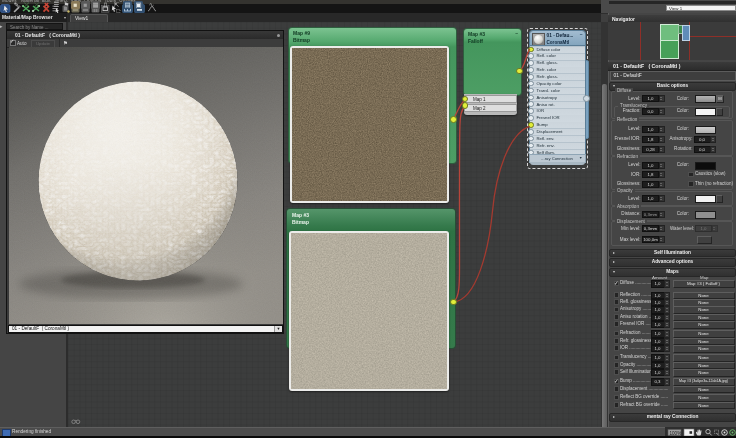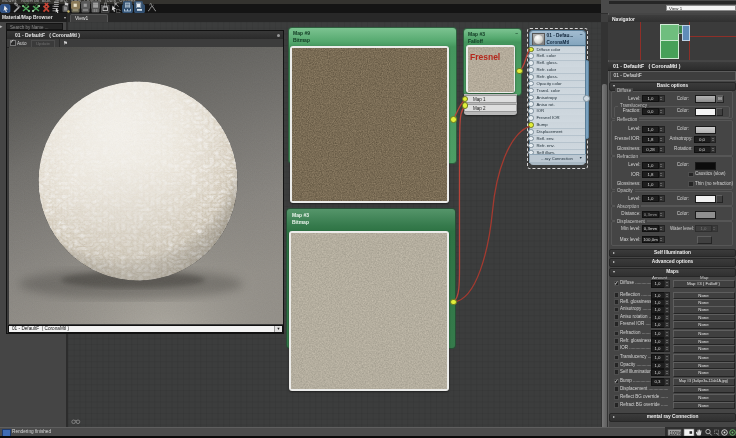--- a/index.html
+++ b/index.html
@@ -142,33 +142,20 @@
       <rect width="156" height="156" fill="#b3ada1"></rect>
       <rect width="156" height="156" filter="url(#linen)"></rect>
     </svg>
   </div>
 
   <div class="abs" style="left:464px;top:29px;width:57px;height:66px;border-radius:3px;
        background:linear-gradient(#7cc391 0%,#55a96f 14%,#44965d 20%,#4d9e64 100%);box-shadow:0 0 0 1px #2e5e3e;">
     <div style="position:absolute;left:4px;top:2px;color:#103822;font-size:5px;font-weight:bold;">Map #3</div>
     <div style="position:absolute;left:4px;top:9px;color:#103822;font-size:5px;font-weight:bold;">Falloff</div>
     <div style="position:absolute;right:3px;top:1px;color:#1c4a2e;font-size:5px;font-weight:bold;">–</div>
-  </div>
-  <div class="abs" style="left:466px;top:45px;width:49px;height:48px;background:#ececea;border-radius:3px;box-shadow:0 1px 2px rgba(0,0,0,0.5);">
-    <svg style="position:absolute;left:1.5px;top:1.5px;" width="46" height="45">
-      <defs>
-          <filter color-interpolation-filters="sRGB" id="fal">
-            <feTurbulence type="fractalNoise" baseFrequency="0.7" numOctaves="3" seed="5"></feTurbulence>
-      <feColorMatrix type="matrix" values="0.17 0 0 0 0.62  0.16 0 0 0 0.59  0.15 0 0 0 0.53  0 0 0 0 1"></feColorMatrix>
-          </filter>
-        </defs>
-      <rect width="46" height="45" fill="#b6ae9f"></rect>
-      <rect width="46" height="45" filter="url(#fal)"></rect>
-      <text x="2" y="13" font-family="Liberation Sans, sans-serif" font-size="8.5" font-weight="bold" fill="#b5271c">Fresnel</text>
-    </svg>
   </div>
   <div class="abs" style="left:464px;top:94px;width:53px;height:20.5px;background:#b9b9b9;border-radius:0 0 3px 3px;box-shadow:0 1px 2px rgba(0,0,0,0.5);">
     <div style="position:absolute;left:0;top:1px;width:53px;height:8px;background:#dedede;border:1px solid #9a9a9a;box-sizing:border-box;color:#222;font-size:4.5px;line-height:7px;padding-left:8px;">Map 1</div>
     <div style="position:absolute;left:0;top:10px;width:53px;height:8px;background:#dedede;border:1px solid #9a9a9a;box-sizing:border-box;color:#222;font-size:4.5px;line-height:7px;padding-left:8px;">Map 2</div>
   </div>
 
   <div class="abs" style="left:527px;top:27.5px;width:59px;height:139px;border:1px dashed #d6d6d6;border-radius:3px;"></div>
   <div class="abs" style="left:583px;top:60px;width:4px;height:77px;background:#7ba2c0;border:1px solid #5d849f;border-radius:0 2px 2px 0;"></div>
   <div class="abs" style="left:529.5px;top:30.5px;width:55px;height:16px;border-radius:3px 3px 0 0;
        background:linear-gradient(#a3bcd0,#7fa2bc);box-shadow:0 0 0 1px #5a7d96;">

